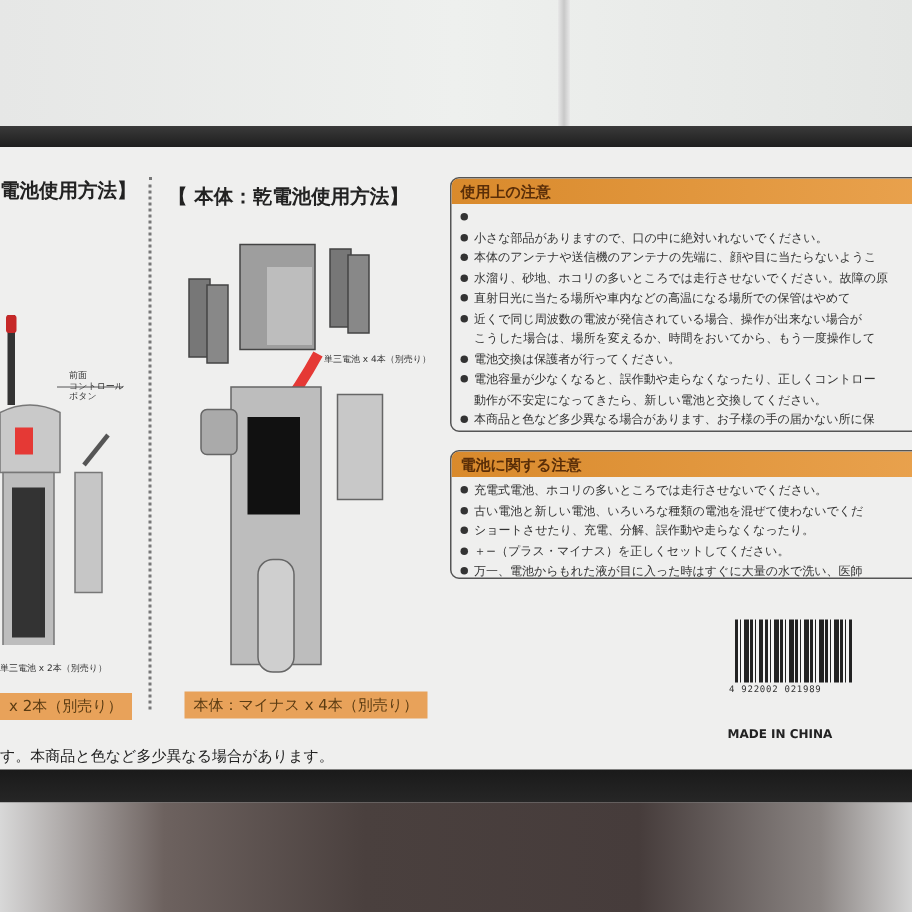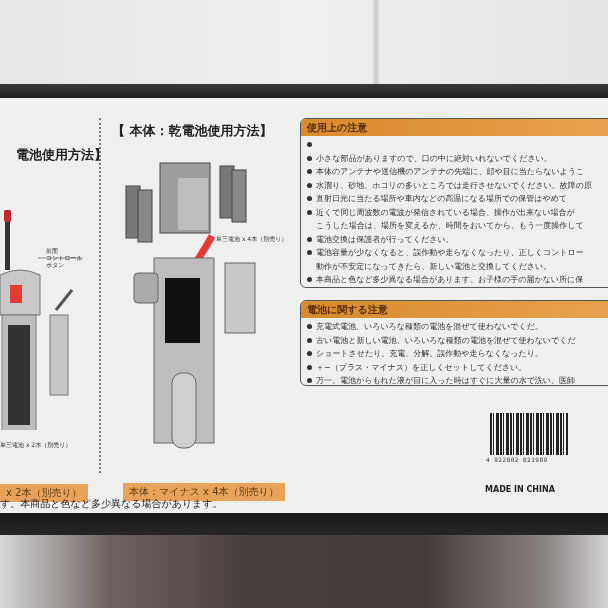--- a/index.html
+++ b/index.html
@@ -6,21 +6,21 @@
   body{width:608px;height:608px;overflow:hidden;position:relative;background:#dcdcdc;font-family:"DejaVu Sans",sans-serif;}
   .bg-top{position:absolute;left:0;top:0;width:608px;height:85px;background:linear-gradient(90deg,#e6e7e6 0%,#eef0ee 50%,#e4e6e4 100%);}
   .bg-top .crease{position:absolute;left:372px;top:0;width:8px;height:85px;background:linear-gradient(90deg,#e8e8e8,#c8c8c8,#e8e8e8);}
   .edge-top{position:absolute;left:0;top:84px;width:608px;height:14px;background:linear-gradient(180deg,#3a3a3a,#1e1e1e);}
   .panel{position:absolute;left:0;top:98px;width:608px;height:415px;background:#efefee;}
   .edge-bot{position:absolute;left:0;top:513px;width:608px;height:22px;background:linear-gradient(180deg,#1a1a1a,#262626);}
   .bg-bot{position:absolute;left:0;top:535px;width:608px;height:73px;background:linear-gradient(90deg,#d8d8d8 0%,#6d625f 18%,#4a403e 40%,#463c3b 70%,#8a8482 90%,#d4d4d4 100%);}
   .divider{position:absolute;left:99px;top:118px;width:0;height:355px;border-left:2px dotted #777;}
   .sec-title{position:absolute;font-size:13px;color:#222;font-weight:bold;white-space:nowrap;}
   .small{position:absolute;font-size:6px;color:#333;white-space:nowrap;}
-  .orange-label{position:absolute;background:#e8a25a;color:#5a3b12;font-size:10px;padding:2px 6px;white-space:nowrap;margin-top:22px;}
+  .orange-label{position:absolute;background:#e8a25a;color:#5a3b12;font-size:10px;padding:2px 6px;white-space:nowrap;}
   .caution{position:absolute;left:300px;border:1.5px solid #555;border-radius:6px;background:#efefee;overflow:hidden;}
   .caution .head{background:linear-gradient(90deg,#d98a2c,#e9a24e);color:#5a2e08;font-size:10px;font-weight:bold;padding:2px 6px;height:13px;}
   .caution ul{margin:2px 0 0 0;padding:0 0 0 6px;list-style:none;}
   .caution li{font-size:8px;color:#333;line-height:13.5px;white-space:nowrap;}
   .caution li .b{display:inline-block;width:5px;height:5px;border-radius:50%;background:#333;margin-right:4px;vertical-align:middle;}
   .caution li.cont{padding-left:9px;}
   .barcode{position:absolute;left:490px;top:413px;width:78px;height:42px;background:repeating-linear-gradient(90deg,#222 0 2px,#f4f4f4 2px 3px,#222 3px 4px,#f4f4f4 4px 6px,#222 6px 9px,#f4f4f4 9px 10px);}
   .bcnum{position:absolute;left:486px;top:456px;font-size:6px;color:#333;letter-spacing:0.5px;font-family:"DejaVu Sans Mono",monospace;}
   .made{position:absolute;left:485px;top:485px;font-size:8px;font-weight:bold;color:#222;text-align:center;}
   .footnote{position:absolute;left:0;top:497px;font-size:10px;color:#222;white-space:nowrap;text-align:center;}
@@ -31,21 +31,21 @@
 <body>
 
 <div class="bg-top">
     <div class="crease"></div>
   </div>
 <div class="edge-top"></div>
 <div class="panel"></div>
 <div class="edge-bot"></div>
 <div class="bg-bot"></div>
 
-<div class="sec-title" style="left:16px;top:118px;margin-top:28px;">電池使用方法】</div>
+<div class="sec-title" style="left:0;top:118px;">電池使用方法】</div>
 <svg class="ill" style="left:0;top:210px;" width="98" height="220">
   <rect x="5" y="0" width="5" height="60" fill="#333"></rect>
   <rect x="4" y="0" width="7" height="12" fill="#c62828" rx="2"></rect>
   <path d="M0 65 Q20 55 40 65 L40 105 L0 105 Z" fill="#c9c9c9" stroke="#777"></path>
   <rect x="10" y="75" width="12" height="18" fill="#e53935"></rect>
   <rect x="2" y="105" width="34" height="120" fill="#bdbdbd" stroke="#777"></rect>
   <rect x="8" y="115" width="22" height="100" fill="#333"></rect>
   <rect x="50" y="105" width="18" height="80" fill="#c6c6c6" stroke="#777"></rect>
   <line x1="56" y1="100" x2="72" y2="80" stroke="#555" stroke-width="3"></line>
   <line x1="38" y1="48" x2="82" y2="48" stroke="#444" stroke-width="0.6"></line>
@@ -90,21 +90,21 @@
     <li><span class="b"></span><span>電池交換は保護者が行ってください。</span></li>
     <li><span class="b"></span><span>電池容量が少なくなると、誤作動や走らなくなったり、正しくコントロー</span></li>
     <li class="cont"><span>動作が不安定になってきたら、新しい電池と交換してください。</span></li>
     <li><span class="b"></span><span>本商品と色など多少異なる場合があります、お子様の手の届かない所に保</span></li>
   </ul>
 </div>
 
 <div class="caution" style="top:300px;width:320px;height:84px;">
   <div class="head">電池に関する注意</div>
   <ul>
-    <li><span class="b"></span><span>充電式電池、いろいろな種類の電池を混ぜて使わないでくだ。</span></li>
+    <li><span class="b"></span><span>充電式電池、ホコリの多いところでは走行させないでください。</span></li>
     <li><span class="b"></span><span>古い電池と新しい電池、いろいろな種類の電池を混ぜて使わないでくだ</span></li>
     <li><span class="b"></span><span>ショートさせたり、充電、分解、誤作動や走らなくなったり。</span></li>
     <li><span class="b"></span><span>＋−（プラス・マイナス）を正しくセットしてください。</span></li>
     <li><span class="b"></span><span>万一、電池からもれた液が目に入った時はすぐに大量の水で洗い、医師</span></li>
   </ul>
 </div>
 
 <div class="barcode"></div>
 <div class="bcnum">4 922002 021989</div>
 <div class="made">MADE IN CHINA</div>

